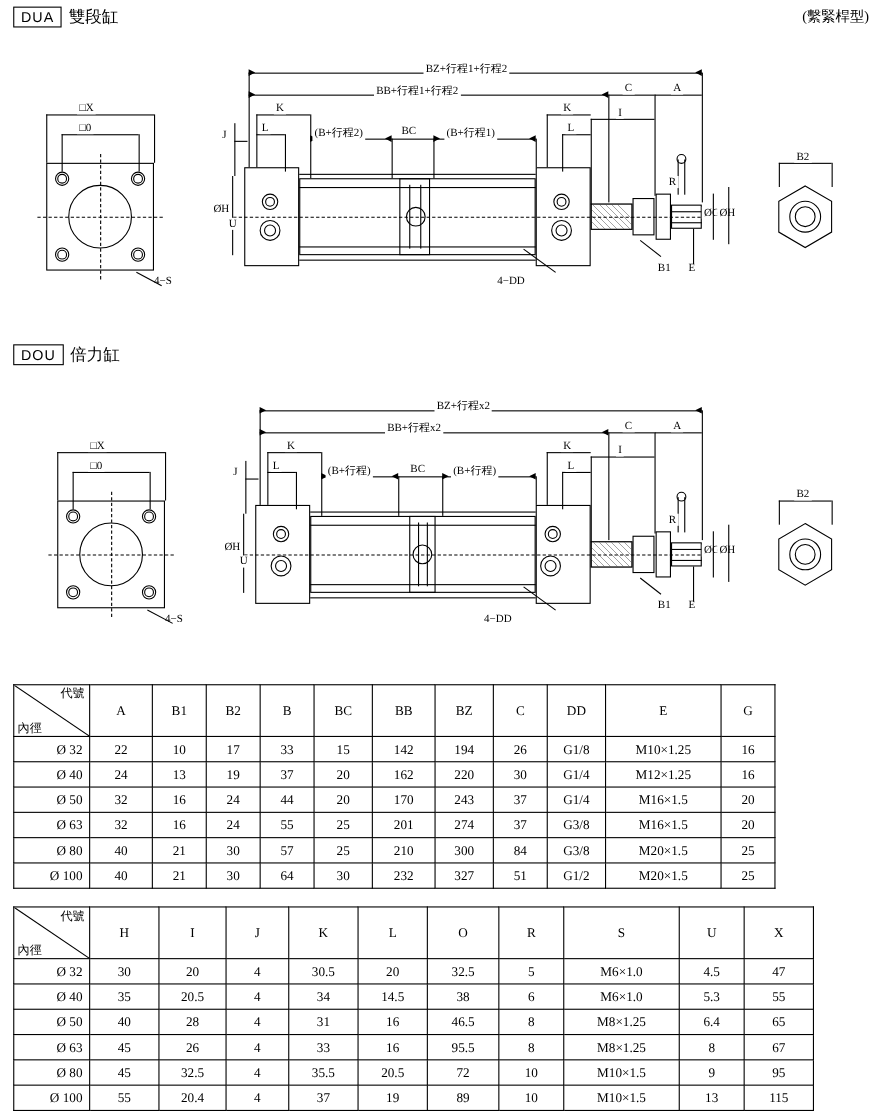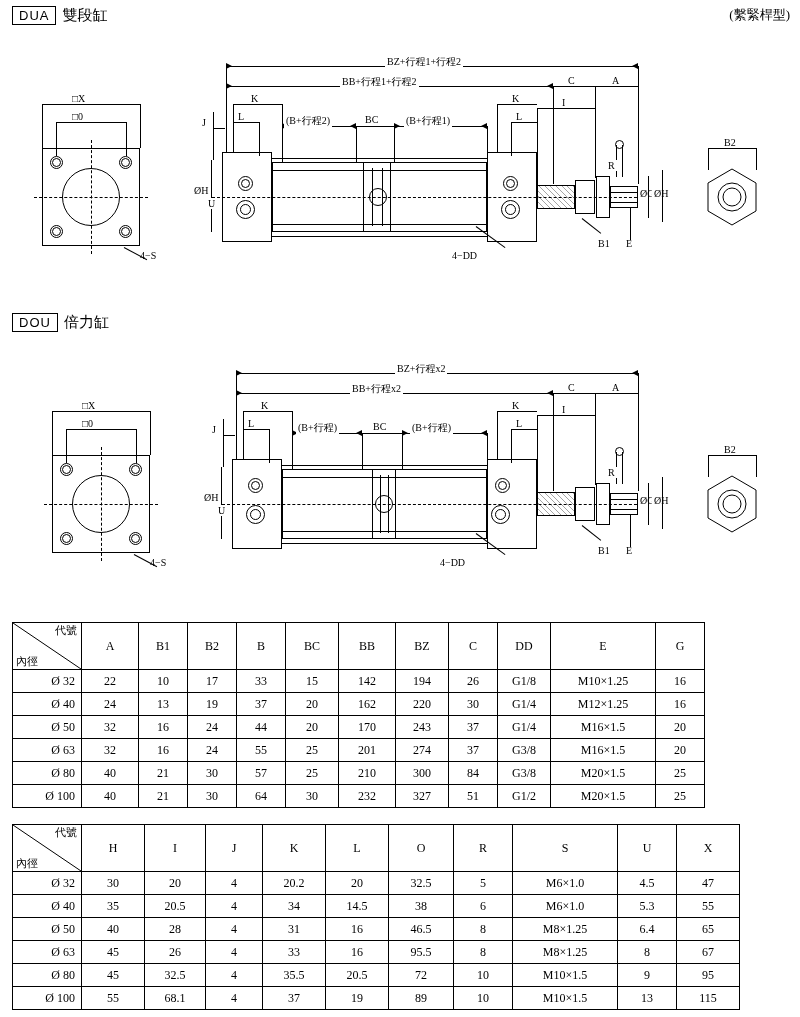--- a/index.html
+++ b/index.html
@@ -517,21 +517,21 @@
           <th style="width: 58px;">U</th>
           <th style="width: 62px;">X</th>
         </tr>
     </thead>
     <tbody id="t2-body">
         <tr>
           <td style="text-align: right; padding-right: 6px;">Ø 32</td>
           <td>30</td>
           <td>20</td>
           <td>4</td>
-          <td>20.2</td>
+          <td>30.5</td>
           <td>20</td>
           <td>32.5</td>
           <td>5</td>
           <td>M6×1.0</td>
           <td>4.5</td>
           <td>47</td>
         </tr>
         <tr>
           <td style="text-align: right; padding-right: 6px;">Ø 40</td>
           <td>35</td>
@@ -580,21 +580,21 @@
           <td>20.5</td>
           <td>72</td>
           <td>10</td>
           <td>M10×1.5</td>
           <td>9</td>
           <td>95</td>
         </tr>
         <tr>
           <td style="text-align: right; padding-right: 6px;">Ø 100</td>
           <td>55</td>
-          <td>68.1</td>
+          <td>20.4</td>
           <td>4</td>
           <td>37</td>
           <td>19</td>
           <td>89</td>
           <td>10</td>
           <td>M10×1.5</td>
           <td>13</td>
           <td>115</td>
         </tr>
       </tbody>

